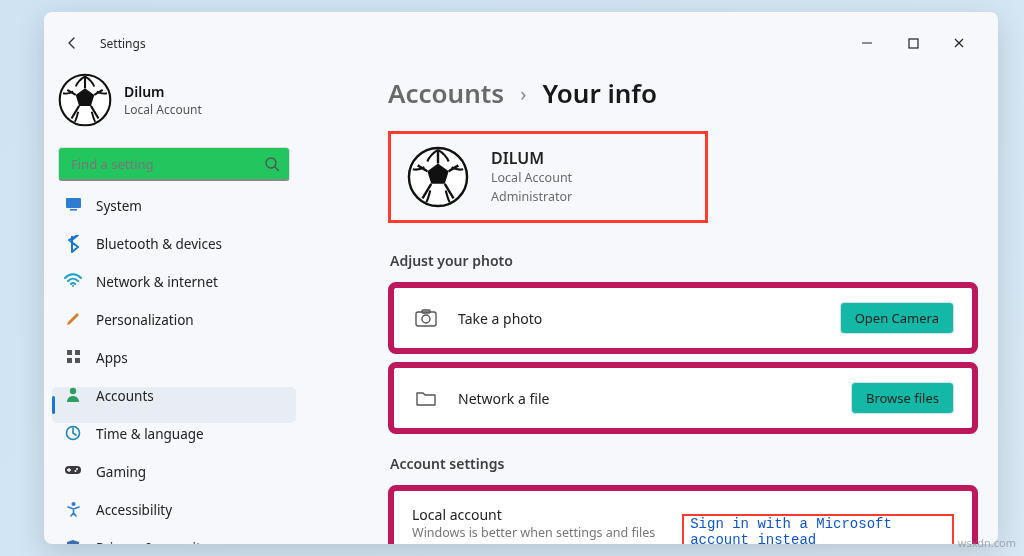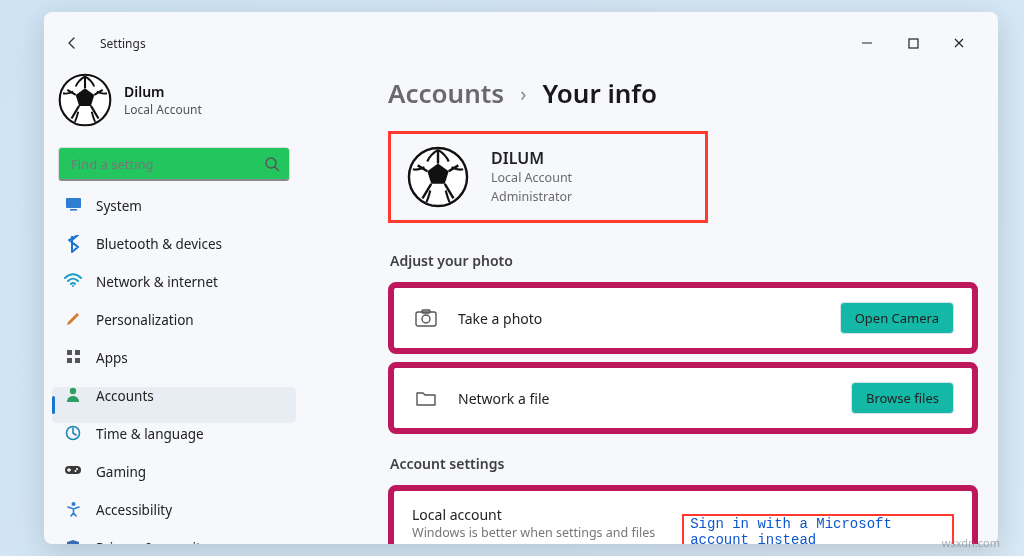--- a/index.html
+++ b/index.html
@@ -39,21 +39,21 @@
   .pc-name { font-size: 16px; font-weight: 600; color: #222; }
   .pc-line { font-size: 12.5px; color: #6b6b6b; line-height: 1.5; }
   .sect-hd { font-size: 14px; font-weight: 600; color: #404040; margin: 0 0 12px 2px; }
   .card { background: #fff; border: 6px solid #be185d; border-radius: 8px; padding: 14px 18px; margin-bottom: 8px; display: flex; align-items: center; }
   .card-icon { width: 28px; color: #555; margin-right: 18px; display:flex; justify-content:center;}
   .card-label { font-size: 14px; color: #222; }
   .card-sub { font-size: 12.5px; color: #777; }
   .btn { margin-left: auto; background: #14b8a6; border: 1px solid #d9dfe7; border-radius: 4px; padding: 6px 14px; font-size: 13px; color: #222; }
   .link-hl { margin-left: auto; color: #0b57d0; font-size: 14px; border: 2px solid #ff3b2f; padding: 0 6px; font-family: Liberation Mono, monospace; }
   .sect-hd.mt { margin-top: 20px; }
-  .watermark { position:absolute; right:24px; bottom:6px; font-size:11px; color:#7a7f88; opacity:.6;}
+  .watermark { position:absolute; right:8px; bottom:6px; font-size:11px; color:#7a7f88; opacity:.6;}
 </style>
 </head>
 <body>
 
 <div class="window">
   <div class="titlebar">
     <div class="back-btn">
       <svg width="16" height="16" viewBox="0 0 16 16">
           <path d="M10 3 5 8l5 5" stroke="#333" stroke-width="1.4" fill="none" stroke-linecap="round" stroke-linejoin="round"></path>
         </svg>

